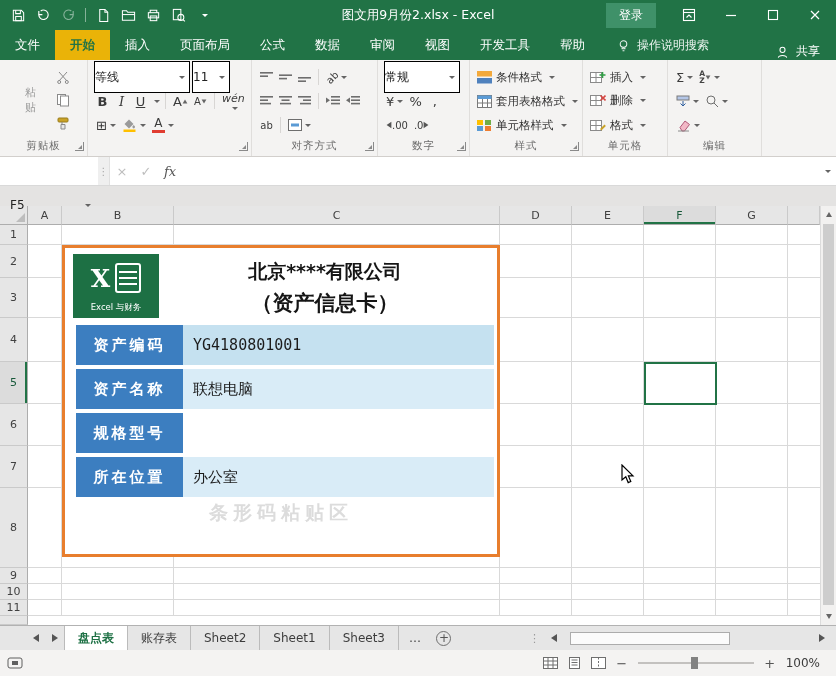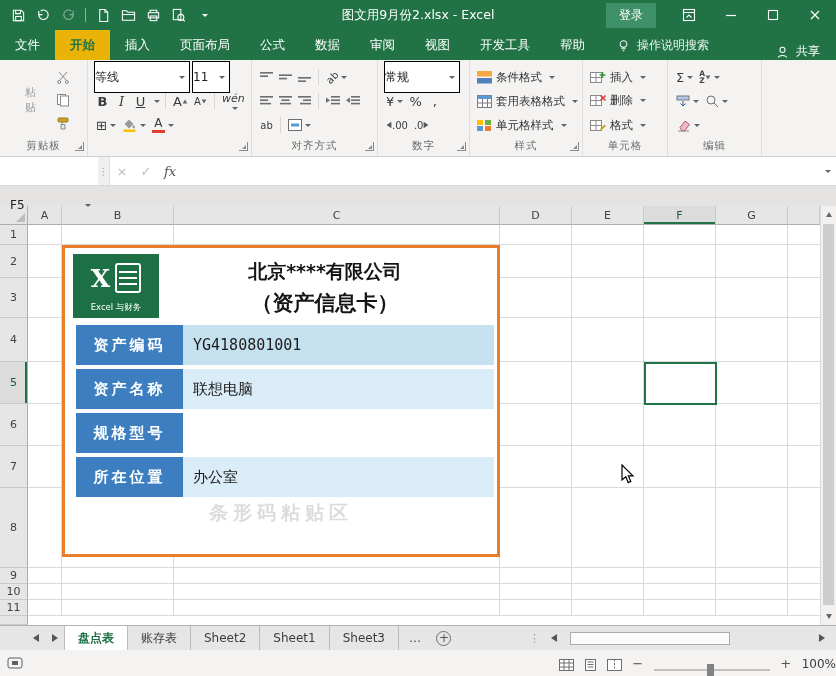--- a/index.html
+++ b/index.html
@@ -115,21 +115,21 @@
   .hscroll{margin-left:auto;display:flex;align-items:center;padding-right:6px;gap:2px;}
   .splitdots{color:#9a9a9a;font-size:11px;padding:0 4px;}
   .splitdots::after{content:"⋮";}
   .htrack{width:248px;height:17px;position:relative;}
   .hthumb{position:absolute;left:6px;top:2px;width:160px;height:13px;background:#FBFBFB;border:1px solid #ACACAC;}
   .harrow{width:16px;display:flex;align-items:center;justify-content:center;}
 
   
   .statusbar{position:absolute;left:0;top:650px;width:100%;height:26px;background:#F4F3F2;display:flex;align-items:center;z-index:25;}
   .macro-btn{margin-left:7px;display:flex;}
-  .sb-right{margin-left:auto;display:flex;align-items:flex-end;gap:9px;padding-right:0;}
+  .sb-right{margin-left:auto;display:flex;align-items:center;gap:9px;padding-right:16px;}
   .viewico{display:flex;align-items:center;}
   .zoom-out,.zoom-in{color:#555;font-size:13px;width:14px;text-align:center;}
   .zoom-out::after{content:"−";}
   .zoom-in::after{content:"+";}
   .ztrack{width:116px;height:2px;background:#C3C1BF;position:relative;}
   .znotch{position:absolute;left:50%;top:-3px;width:1px;height:8px;background:#9a9a9a;}
   .zthumb{position:absolute;left:53px;top:-5px;width:7px;height:12px;background:#828282;}
   .zpct{min-width:34px;text-align:right;font-size:12px;color:#3c3c3c;}
 
   .cursor{position:absolute;left:621px;top:464px;z-index:60;pointer-events:none;}

